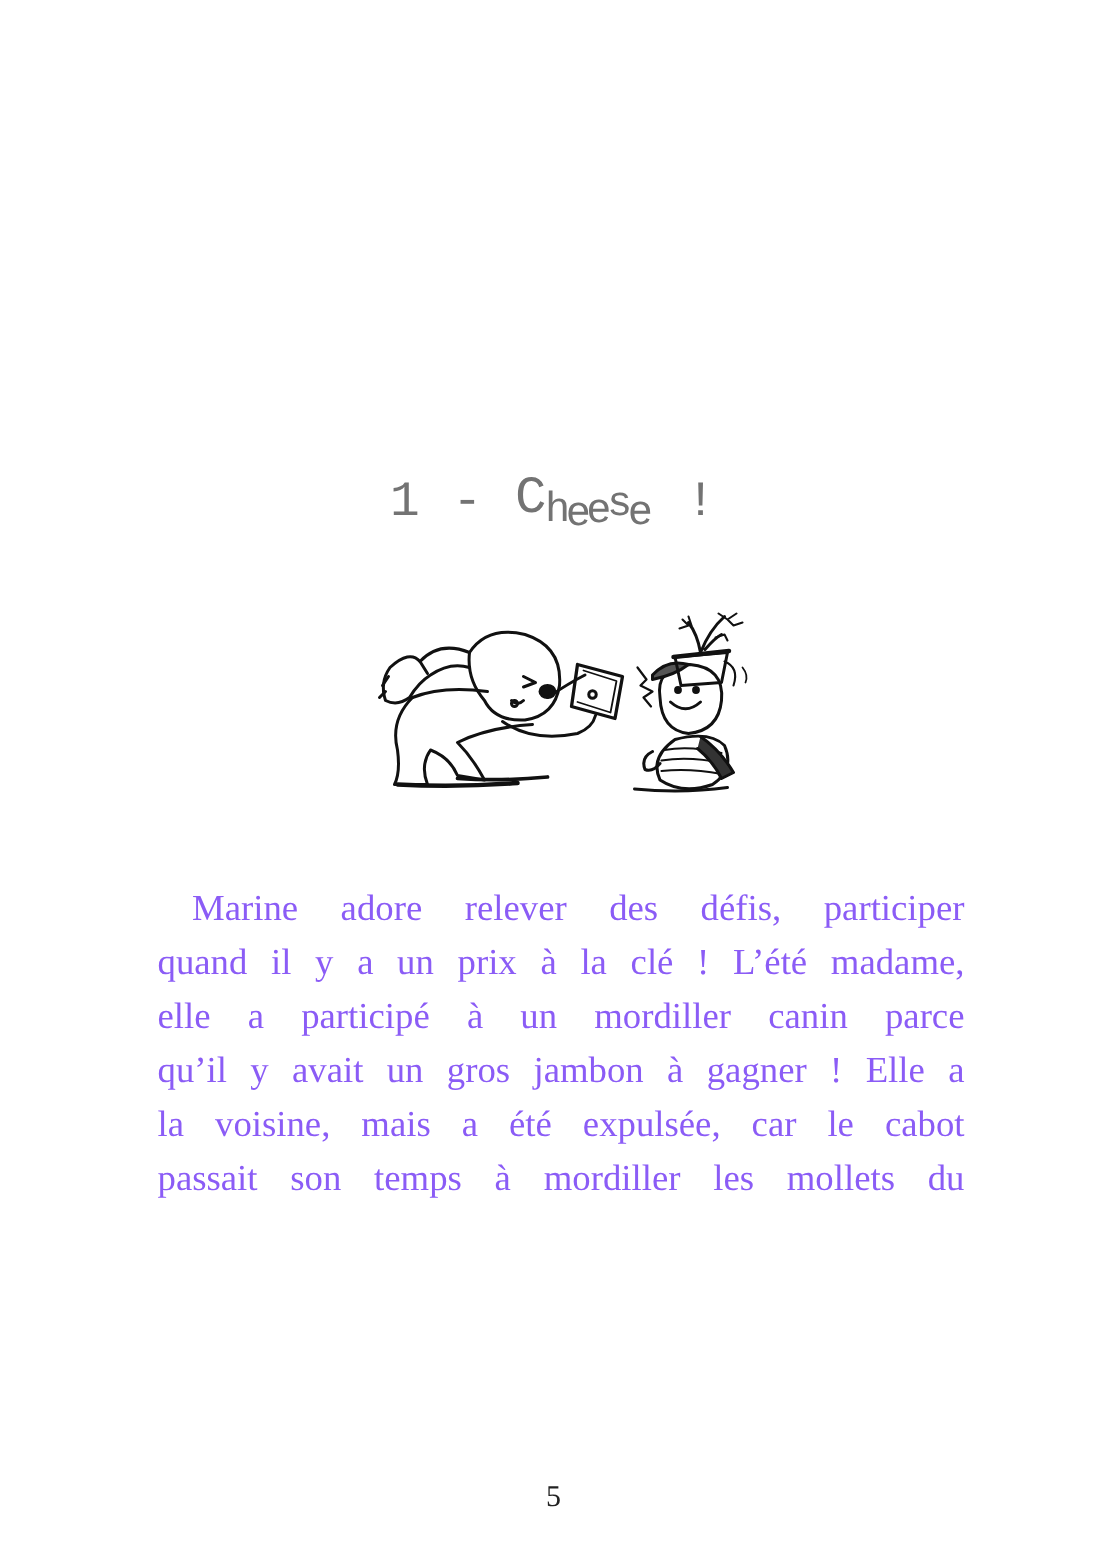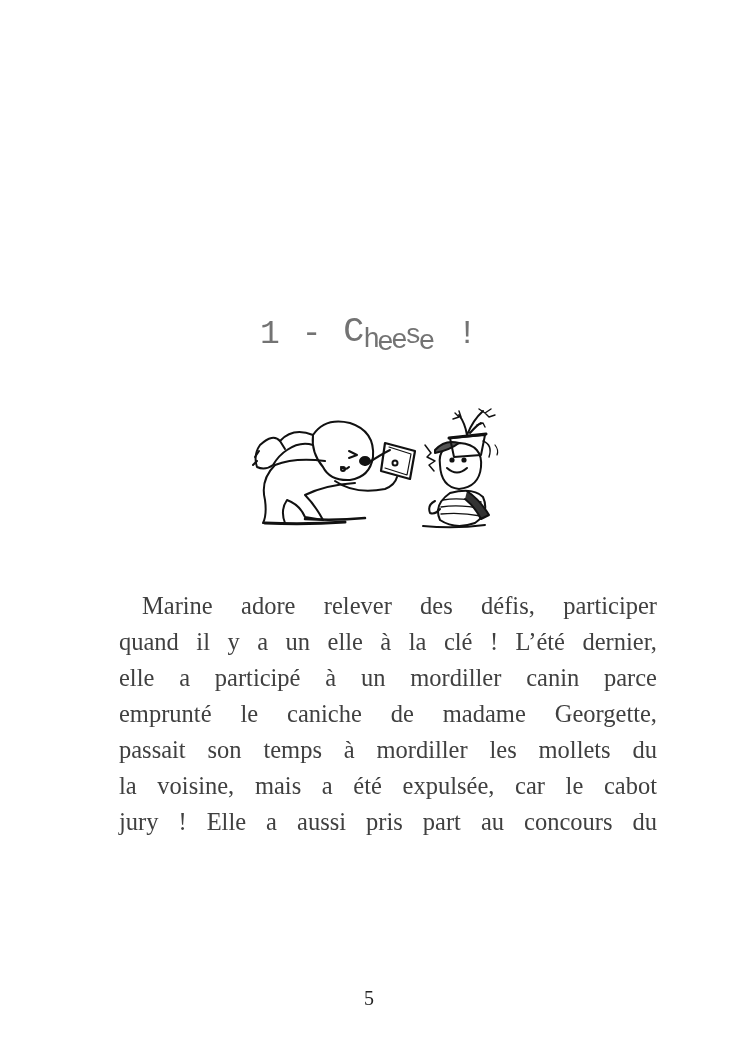--- a/index.html
+++ b/index.html
@@ -42,27 +42,27 @@
     }
     .illustration {
       position: absolute;
       left: 245px;
       top: 405px;
       width: 265px;
       height: 130px;
     }
     .body-text {
       position: absolute;
-      left: 119px;
+      left: 105px;
       top: 588px;
       width: 538px;
       font-family: "Liberation Serif", "DejaVu Serif", serif;
       font-size: 24.5px;
       line-height: 36px;
-      color: #404040;
+      color: #8b5cf6;
       text-align: justify;
     }
     .body-text .line {
       display: block;
       text-align: justify;
       text-align-last: justify;
       white-space: nowrap;
       height: 36px;
     }
     .body-text .line.first {
@@ -136,23 +136,22 @@
 
       <path d="M222 30 Q220 18 214 10 M222 30 Q228 15 238 6 M225 28 Q232 20 236 18"></path>
       <path d="M210 8 L214 12 L208 14 M214 6 L216 12" stroke-width="1.4"></path>
       <path d="M234 4 L240 8 L246 4 M240 8 L244 12 L250 10" stroke-width="1.4"></path>
       <path d="M232 20 L238 18 L240 22" stroke-width="1.4"></path>
     </g>
   </svg>
 
   <div class="body-text">
     <span class="line first">Marine adore relever des défis, participer</span>
-    <span class="line">quand il y a un elle à la clé ! L’été dernier,</span>
+    <span class="line">quand il y a un prix à la clé ! L’été madame,</span>
     <span class="line">elle a participé à un mordiller canin parce</span>
-    <span class="line">emprunté le caniche de madame Georgette,</span>
+    <span class="line">qu’il y avait un gros jambon à gagner ! Elle a</span>
+    <span class="line">la voisine, mais a été expulsée, car le cabot</span>
     <span class="line">passait son temps à mordiller les mollets du</span>
-    <span class="line">la voisine, mais a été expulsée, car le cabot</span>
-    <span class="line">jury ! Elle a aussi pris part au concours du</span>
   </div>
 
   <div class="page-number">5</div>
 
 </div>
 
 </body></html>

